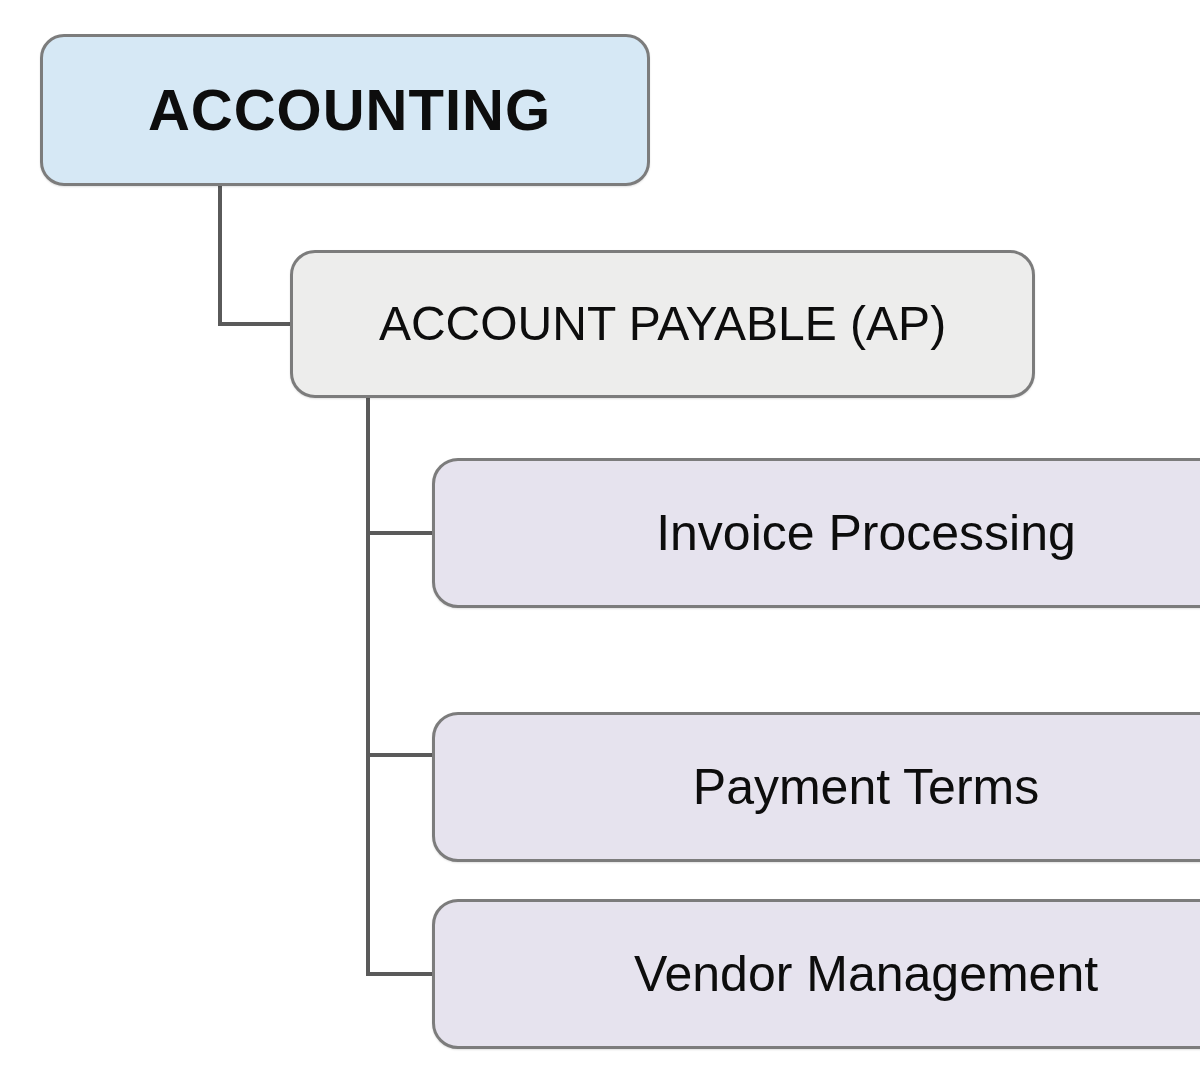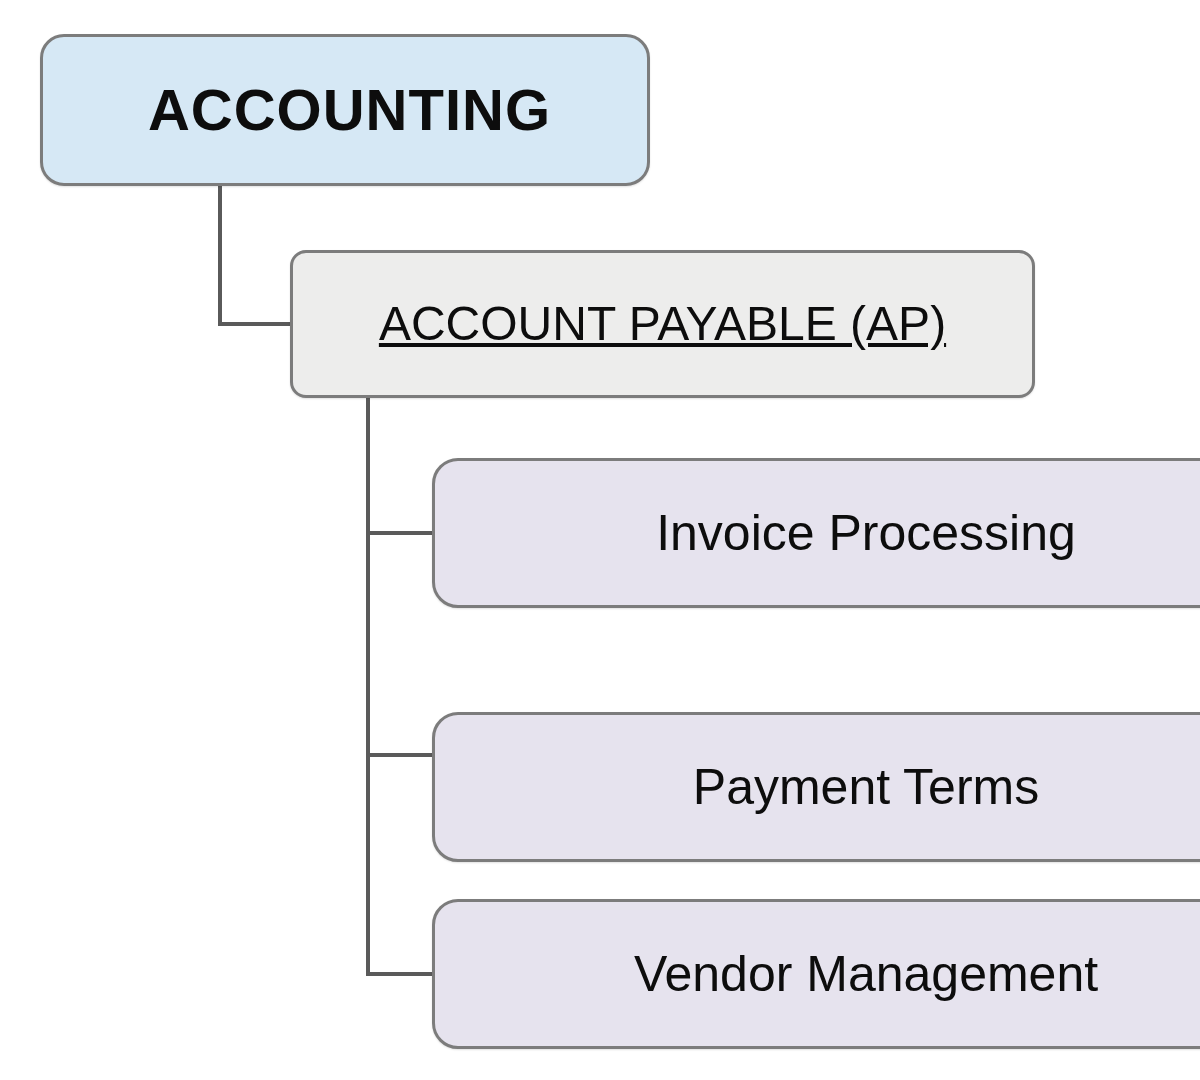--- a/index.html
+++ b/index.html
@@ -37,22 +37,21 @@
   }
   .node-root .label {
     font-size: 58px;
     font-weight: bold;
     letter-spacing: 1px;
     margin-left: 9px;
   }
   .node-ap {
     left: 290px; top: 250px;
     width: 745px; height: 148px;
-    border-radius: 16px;
-    text-decoration: underline;
+    border-radius: 25px;
   }
   .node-ap .label {
     font-size: 48px;
     font-weight: normal;
   }
   .node-leaf {
     width: 868px; height: 150px;
     left: 432px;
     border-radius: 26px;
   }

